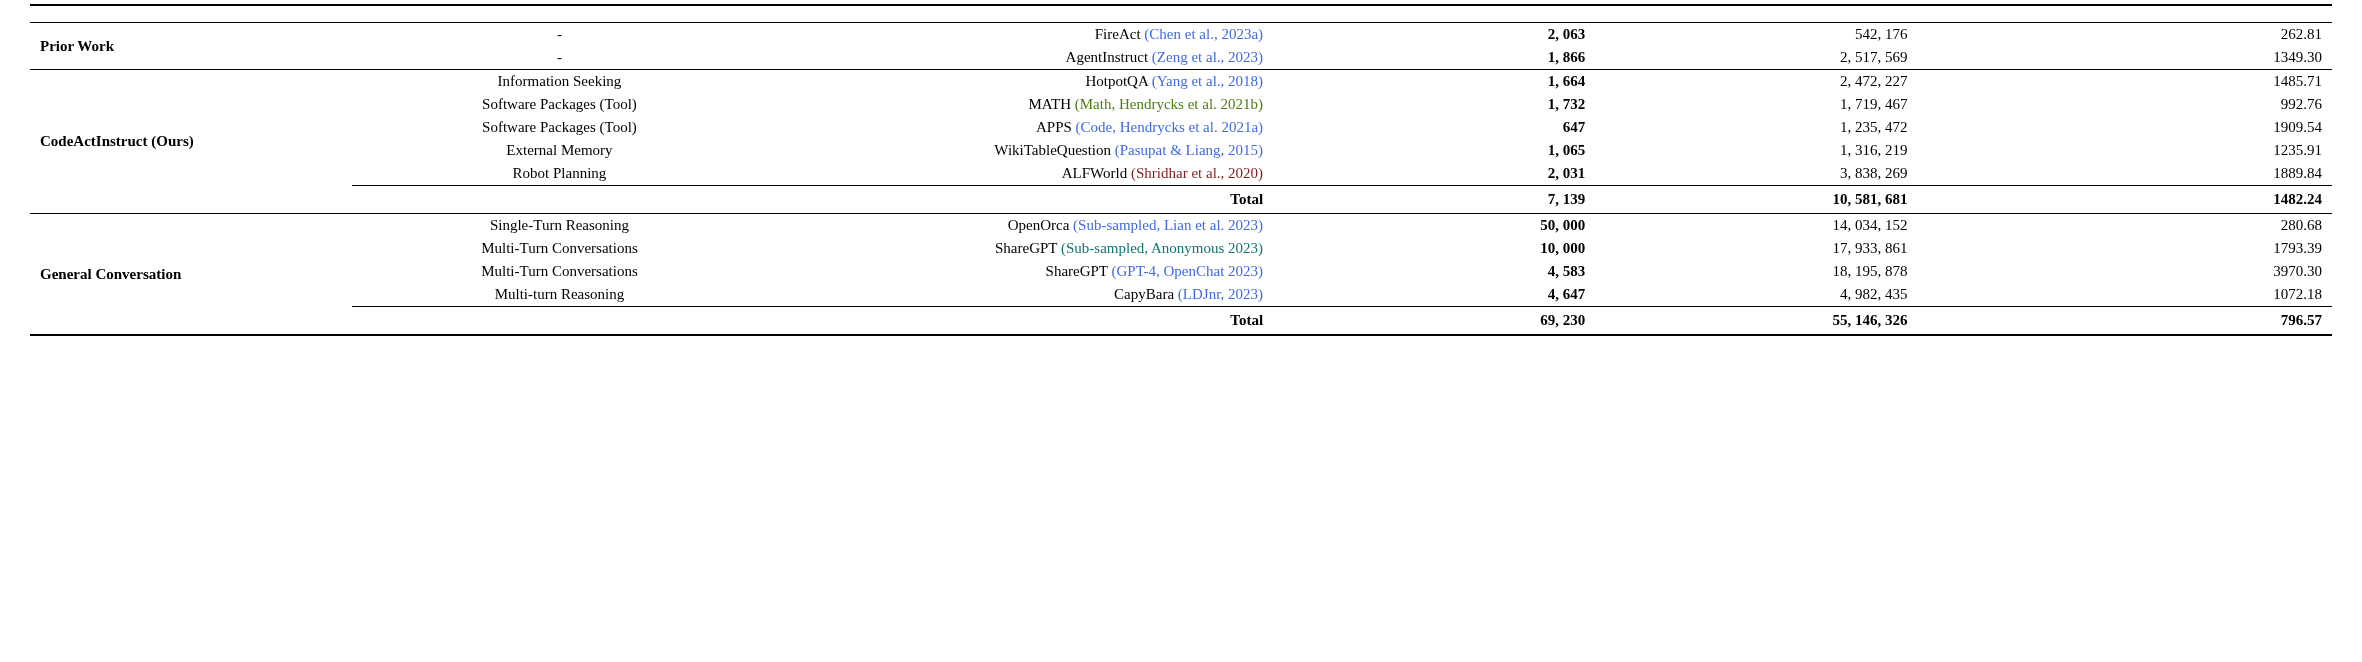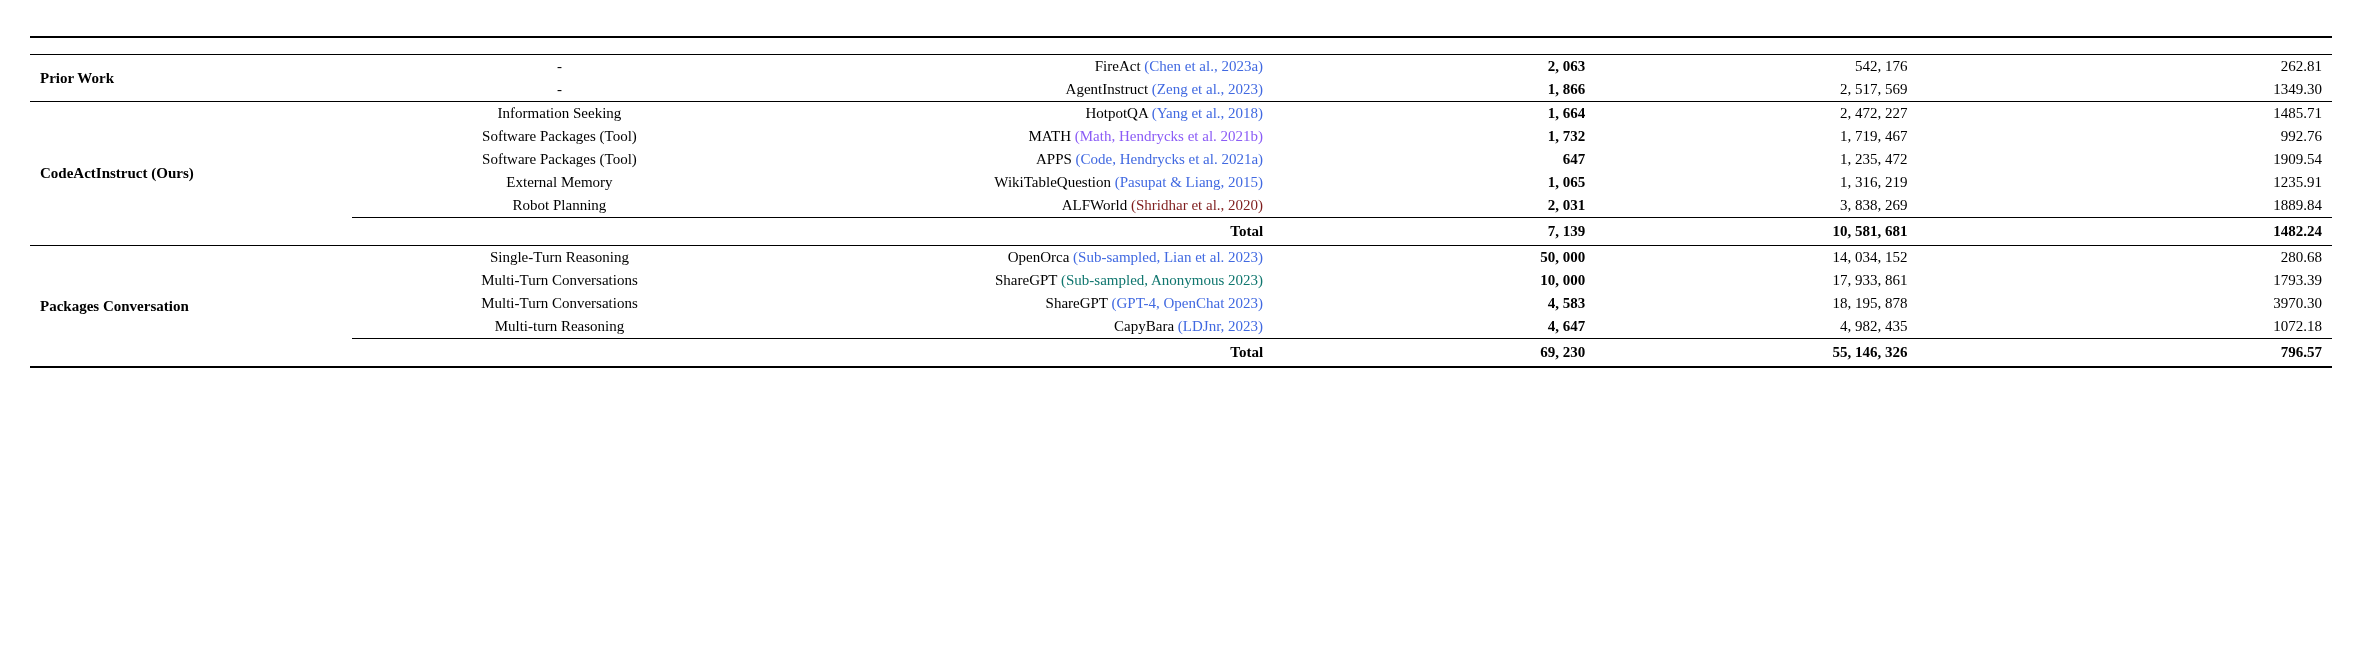--- a/index.html
+++ b/index.html
@@ -6,21 +6,21 @@
     body {
       font-family: "Times New Roman", Times, serif;
       font-size: 15px;
       background: #fff;
       color: #000;
       width: 2362px;
       min-height: 662px;
     }
     .table-wrapper {
       width: 100%;
-      padding: 36px 30px;
+      padding: 4px 30px;
     }
     table {
       width: 100%;
       border-collapse: collapse;
       border-top: 2px solid #000;
     }
     thead tr th {
       font-weight: bold;
       font-size: 15px;
       padding: 8px 10px;
@@ -96,21 +96,21 @@
         <tr class="inner-row section-header-row">
           <td rowspan="6" class="rowspan-cell"><strong>CodeActInstruct</strong> (Ours)</td>
           <td class="col-type">Information Seeking</td>
           <td class="col-name">HotpotQA <span style="color:#4169e1">(Yang et al., 2018)</span></td>
           <td class="col-instances">1, 664</td>
           <td class="col-tokens">2, 472, 227</td>
           <td class="col-avg">1485.71</td>
         </tr>
         <tr class="inner-row">
           <td class="col-type">Software Packages (Tool)</td>
-          <td class="col-name">MATH <span style="color:#8b5cf6">(Math, Hendrycks et al. 2021b)</span></td>
+          <td class="col-name">MATH <span style="color:#4d7c0f">(Math, Hendrycks et al. 2021b)</span></td>
           <td class="col-instances">1, 732</td>
           <td class="col-tokens">1, 719, 467</td>
           <td class="col-avg">992.76</td>
         </tr>
         <tr class="inner-row">
           <td class="col-type">Software Packages (Tool)</td>
           <td class="col-name">APPS <span style="color:#4169e1">(Code, Hendrycks et al. 2021a)</span></td>
           <td class="col-instances">647</td>
           <td class="col-tokens">1, 235, 472</td>
           <td class="col-avg">1909.54</td>
@@ -130,21 +130,21 @@
           <td class="col-avg">1889.84</td>
         </tr>
         <tr class="total-row section-end-border">
           <td class="col-type"></td>
           <td class="col-name">Total</td>
           <td class="col-instances">7, 139</td>
           <td class="col-tokens">10, 581, 681</td>
           <td class="col-avg">1482.24</td>
         </tr>
         <tr class="inner-row section-header-row">
-          <td rowspan="5" class="rowspan-cell"><strong>Packages Conversation</strong></td>
+          <td rowspan="5" class="rowspan-cell"><strong>General Conversation</strong></td>
           <td class="col-type">Single-Turn Reasoning</td>
           <td class="col-name">OpenOrca <span style="color:#4169e1">(Sub-sampled, Lian et al. 2023)</span></td>
           <td class="col-instances">50, 000</td>
           <td class="col-tokens">14, 034, 152</td>
           <td class="col-avg">280.68</td>
         </tr>
         <tr class="inner-row">
           <td class="col-type">Multi-Turn Conversations</td>
           <td class="col-name">ShareGPT <span style="color:#0f766e">(Sub-sampled, Anonymous 2023)</span></td>
           <td class="col-instances">10, 000</td>

